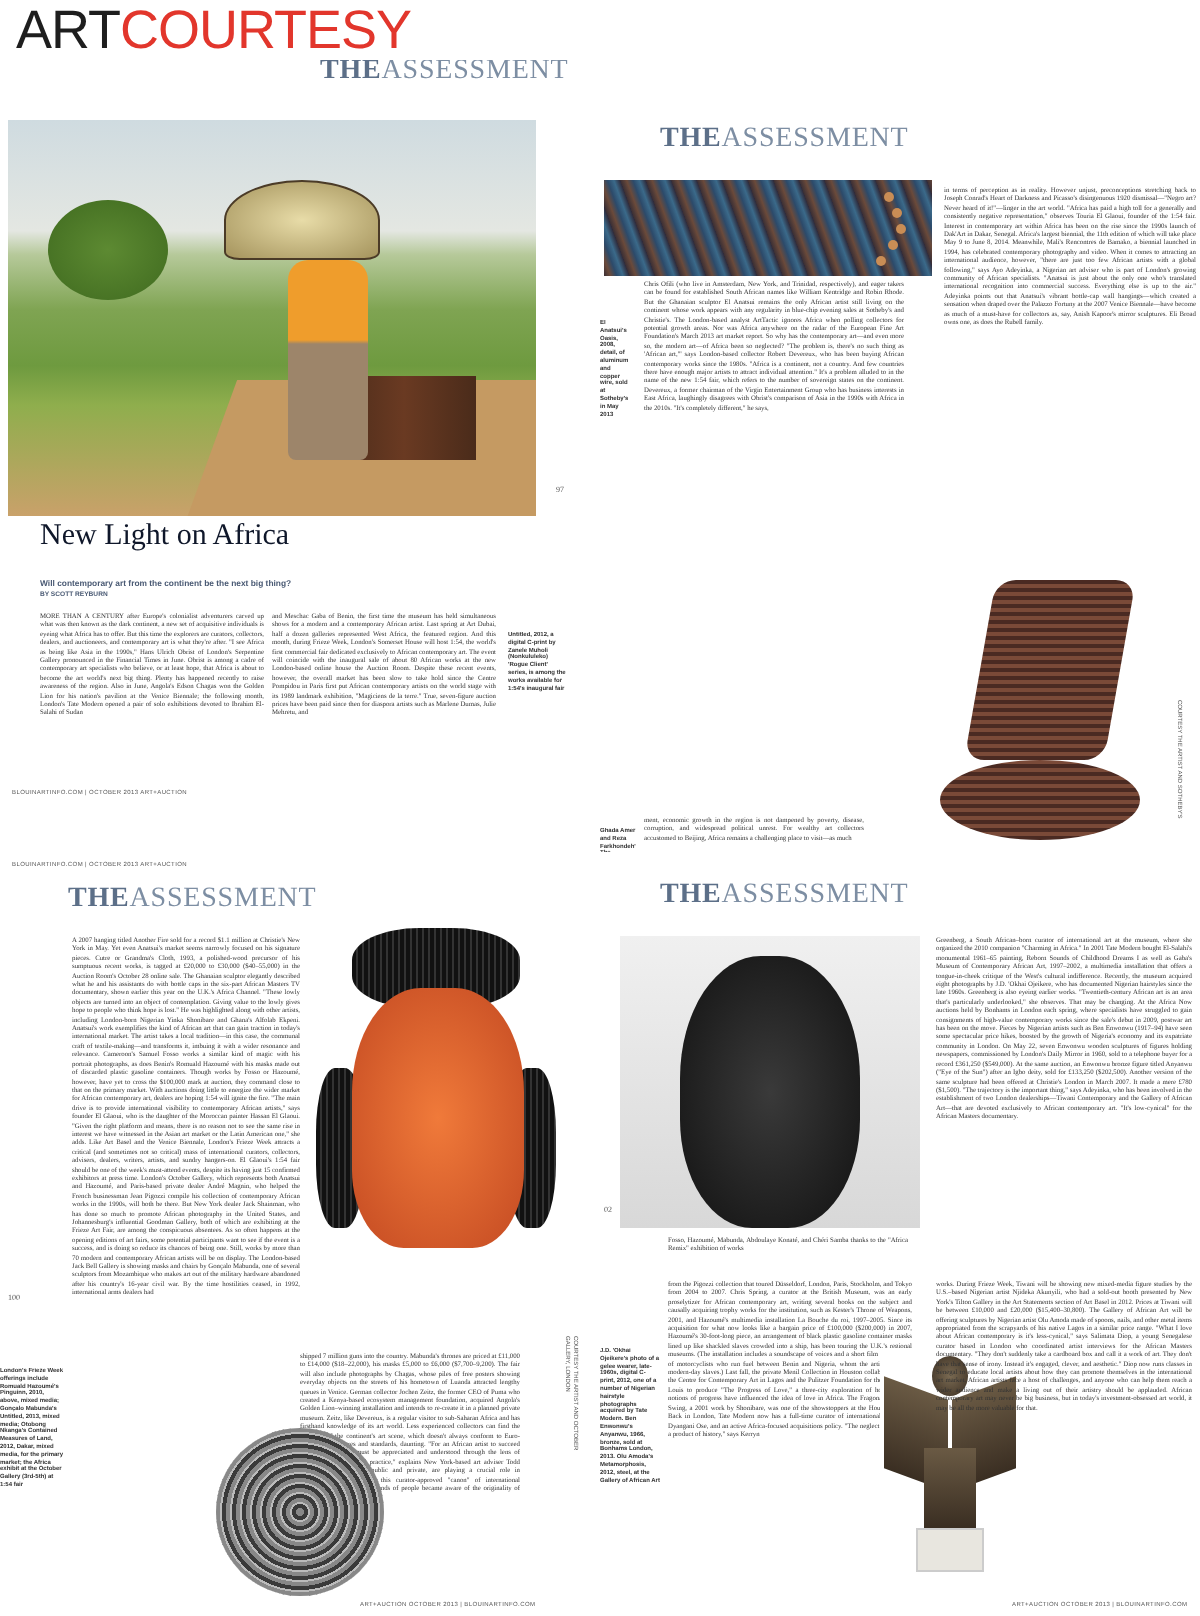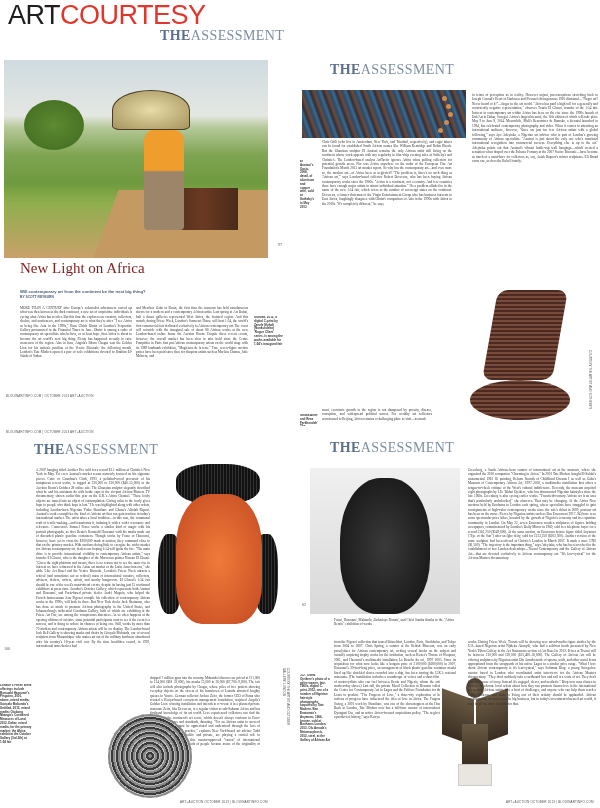--- a/index.html
+++ b/index.html
@@ -18,21 +18,21 @@
 
   .section-head { position: absolute; font-family: "Liberation Serif", serif; font-size: 14px; letter-spacing: 0.4px; color: #7d8ea3; }
   .section-head b { font-weight: bold; color: #5c6f88; }
 
   .body-col { position: absolute; font-size: 3.4px; line-height: 4.4px; color: #333; text-align: justify; overflow: hidden; }
   .caption { position: absolute; font-family: "Liberation Sans", sans-serif; font-size: 3px; line-height: 3.8px; font-weight: bold; color: #333; overflow: hidden; }
   .folio { position: absolute; font-family: "Liberation Sans", sans-serif; font-size: 3px; color: #555; letter-spacing: 0.2px; }
   .pagenum { position: absolute; font-size: 4px; color: #555; }
   .vcredit { position: absolute; font-family: "Liberation Sans", sans-serif; font-size: 3px; color: #555; writing-mode: vertical-rl; }
 
-  .title { position: absolute; font-family: "Liberation Serif", serif; font-size: 15px; color: #7f1d1d; }
+  .title { position: absolute; font-family: "Liberation Serif", serif; font-size: 15px; color: #0f172a; }
   .deck { position: absolute; font-family: "Liberation Sans", sans-serif; font-size: 4.2px; color: #4a5a74; font-weight: bold; }
   .byline { position: absolute; font-family: "Liberation Sans", sans-serif; font-size: 3.3px; color: #4a5a74; font-weight: bold; }
 
   
   .photo { position: absolute; overflow: hidden; }
   .photo-landscape { background: linear-gradient(#cfdbe0 0%, #e4e7e2 28%, #b6c99a 34%, #7fa452 48%, #6e9a3f 62%, #8fae4d 72%, #c9a16a 100%); }
   .photo-landscape .tree { position: absolute; left: 20px; top: 40px; width: 60px; height: 50px; border-radius: 50%; background: radial-gradient(#5d8a32, #3f6a1f); }
   .photo-landscape .road { position: absolute; left: 100px; top: 130px; width: 180px; height: 80px; background: #c59a62; transform: skewX(-20deg); }
   .photo-landscape .umbrella { position: absolute; left: 108px; top: 30px; width: 78px; height: 40px; border-radius: 50% 50% 10% 10%; background: radial-gradient(#e8dca8, #a4935c); border: 1px solid #4b3b27; }
   .photo-landscape .woman { position: absolute; left: 140px; top: 70px; width: 40px; height: 100px; border-radius: 10px 10px 4px 4px; background: linear-gradient(#ef9d2c 0%, #ef9d2c 40%, #9d856a 42%, #9d856a 100%); }

